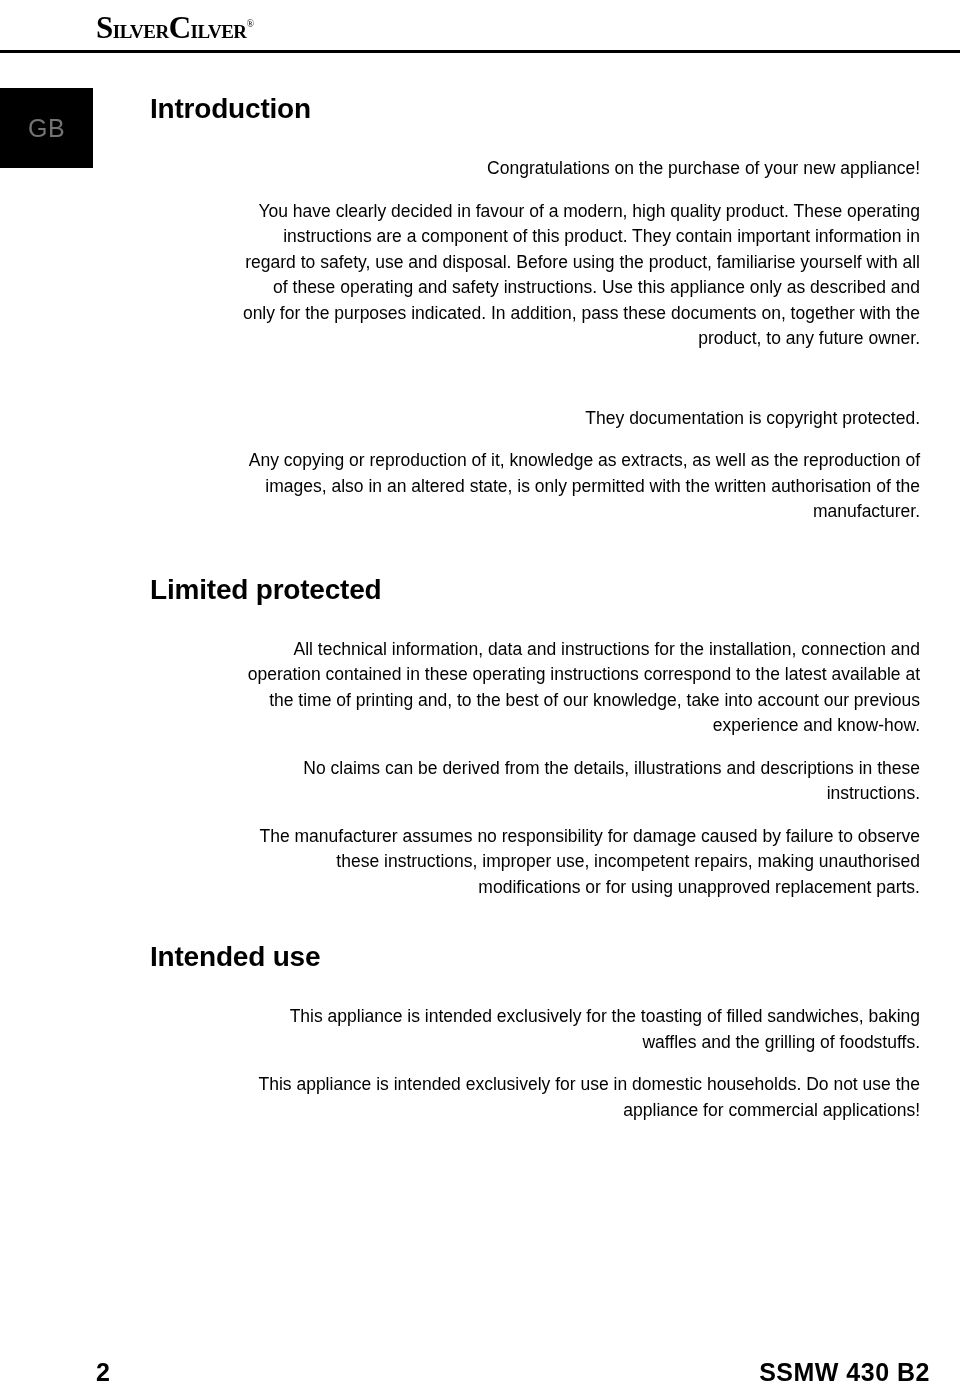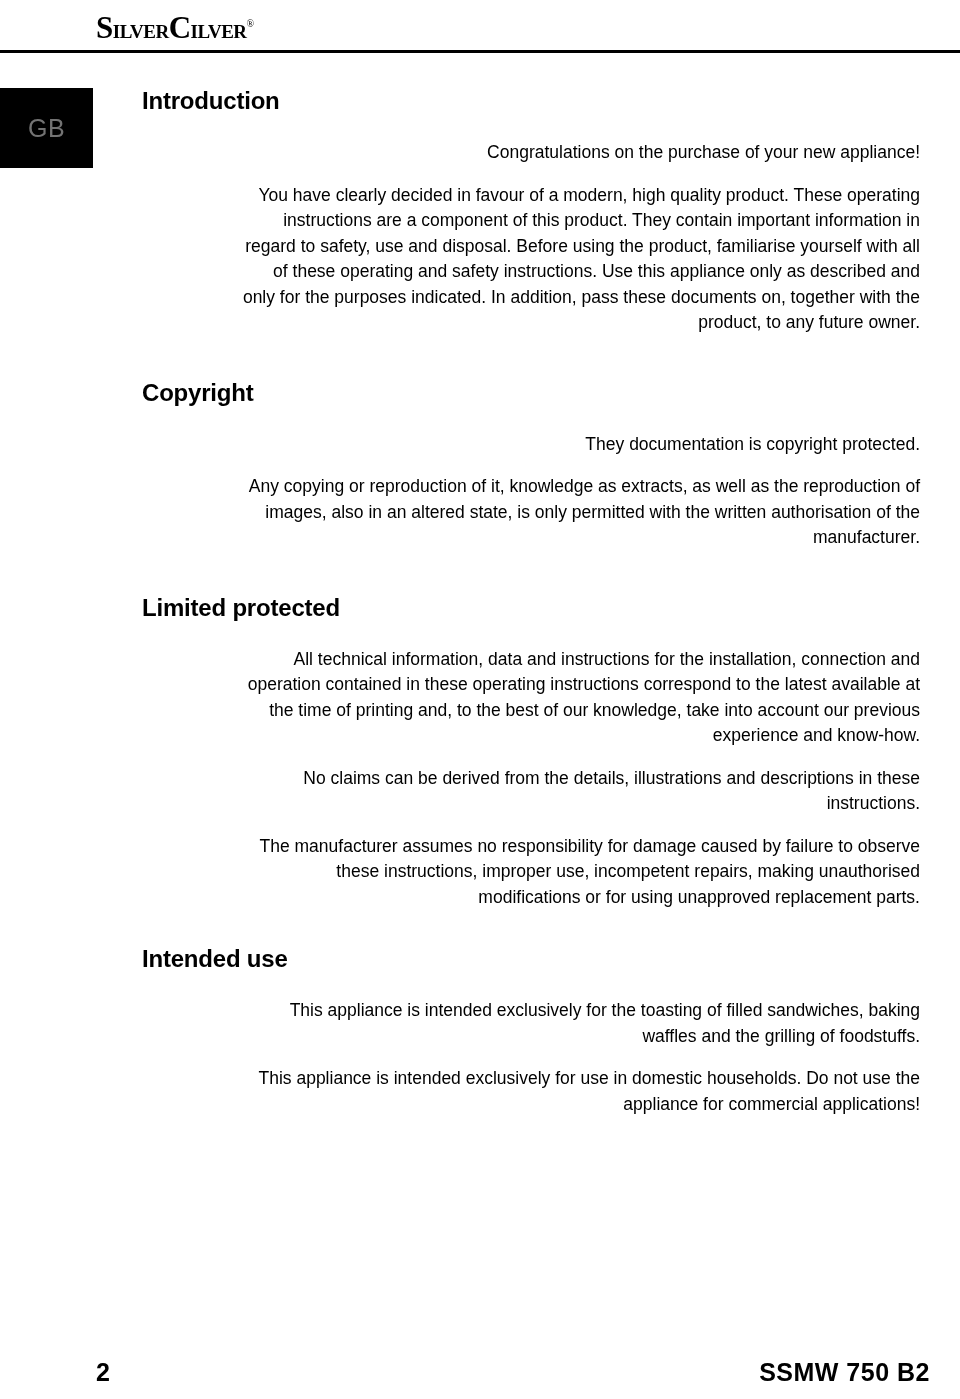--- a/index.html
+++ b/index.html
@@ -70,22 +70,22 @@
   
   .content {
     position: absolute;
     left: 138px;
     top: 80px;
     width: 790px;
   }
   h1.section-title {
     font-family: "Liberation Sans", sans-serif;
     font-weight: bold;
-    font-size: 24px;
-    margin: 4px;
+    font-size: 28px;
+    margin: 12px;
     padding: 0;
     line-height: 34px;
     letter-spacing: -0.2px;
   }
   .indent {
     margin-left: 96px;
     width: 694px;
   }
   p.body {
     font-size: 17.5px;
@@ -134,21 +134,20 @@
 
     <h1 class="section-title">Introduction</h1>
     <div class="gap-sm"></div>
     <div class="indent">
       <p class="body">Congratulations on the purchase of your new appliance!</p>
       <p class="body">You have clearly decided in favour of a modern, high quality product. These operating instructions are a component of this product. They contain important information in regard to safety, use and disposal. Before using the product, familiarise yourself with all of these operating and safety instructions. Use this appliance only as described and only for the purposes indicated. In addition, pass these documents on, together with the product, to any future owner.</p>
     </div>
 
     <div class="gap-lg"></div>
 
-    <h1 class="section-title">Copyright</h1>
     <div class="gap-sm"></div>
     <div class="indent">
       <p class="body">They documentation is copyright protected.</p>
       <p class="body">Any copying or reproduction of it, knowledge as extracts, as well as the reproduction of images, also in an altered state, is only permitted with the written authorisation of the manufacturer.</p>
     </div>
 
     <div class="gap-lg"></div>
 
     <h1 class="section-title">Limited protected</h1>
     <div class="gap-sm"></div>
@@ -163,15 +162,15 @@
     <h1 class="section-title">Intended use</h1>
     <div class="gap-sm"></div>
     <div class="indent">
       <p class="body">This appliance is intended exclusively for the toasting of filled sandwiches, baking waffles and the grilling of foodstuffs.</p>
       <p class="body">This appliance is intended exclusively for use in domestic households. Do not use the appliance for commercial applications!</p>
     </div>
 
   </div>
 
   <div class="footer-page-num">2</div>
-  <div class="footer-model">SSMW 750 B2</div>
+  <div class="footer-model">SSMW 430 B2</div>
 
 </div>
 
 </body></html>

